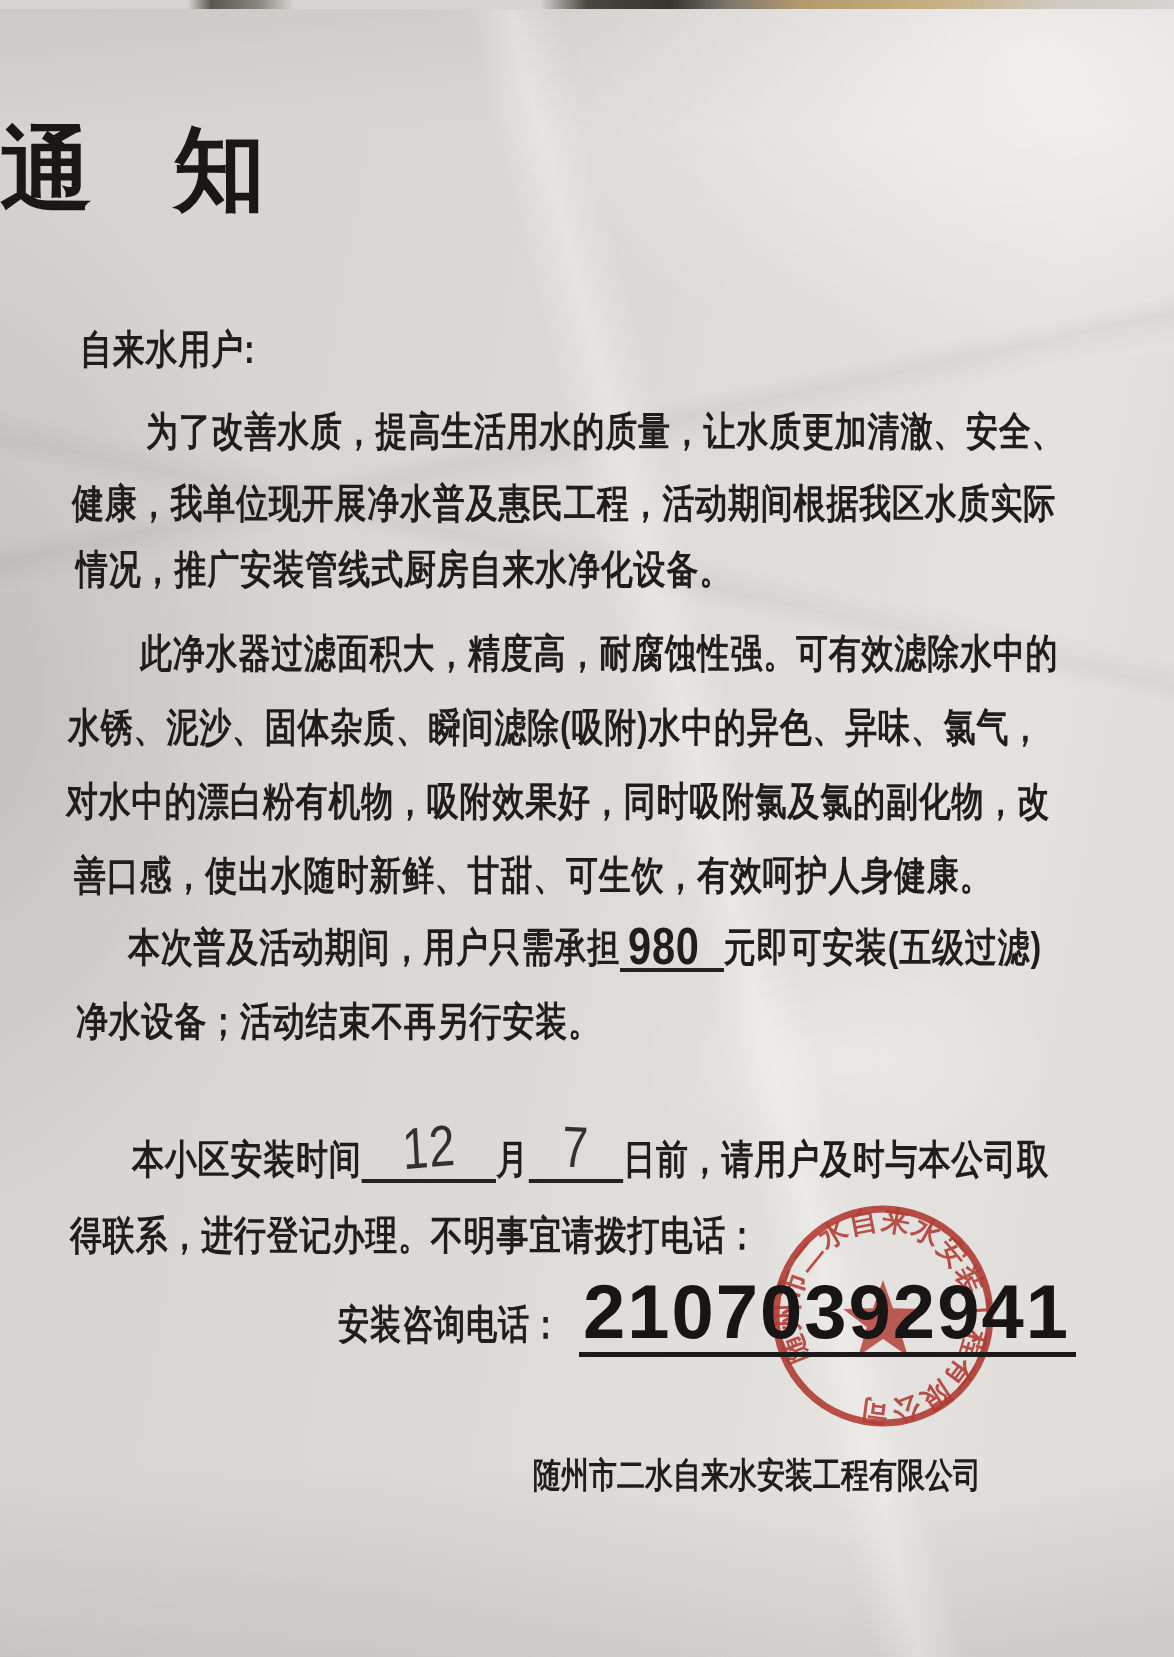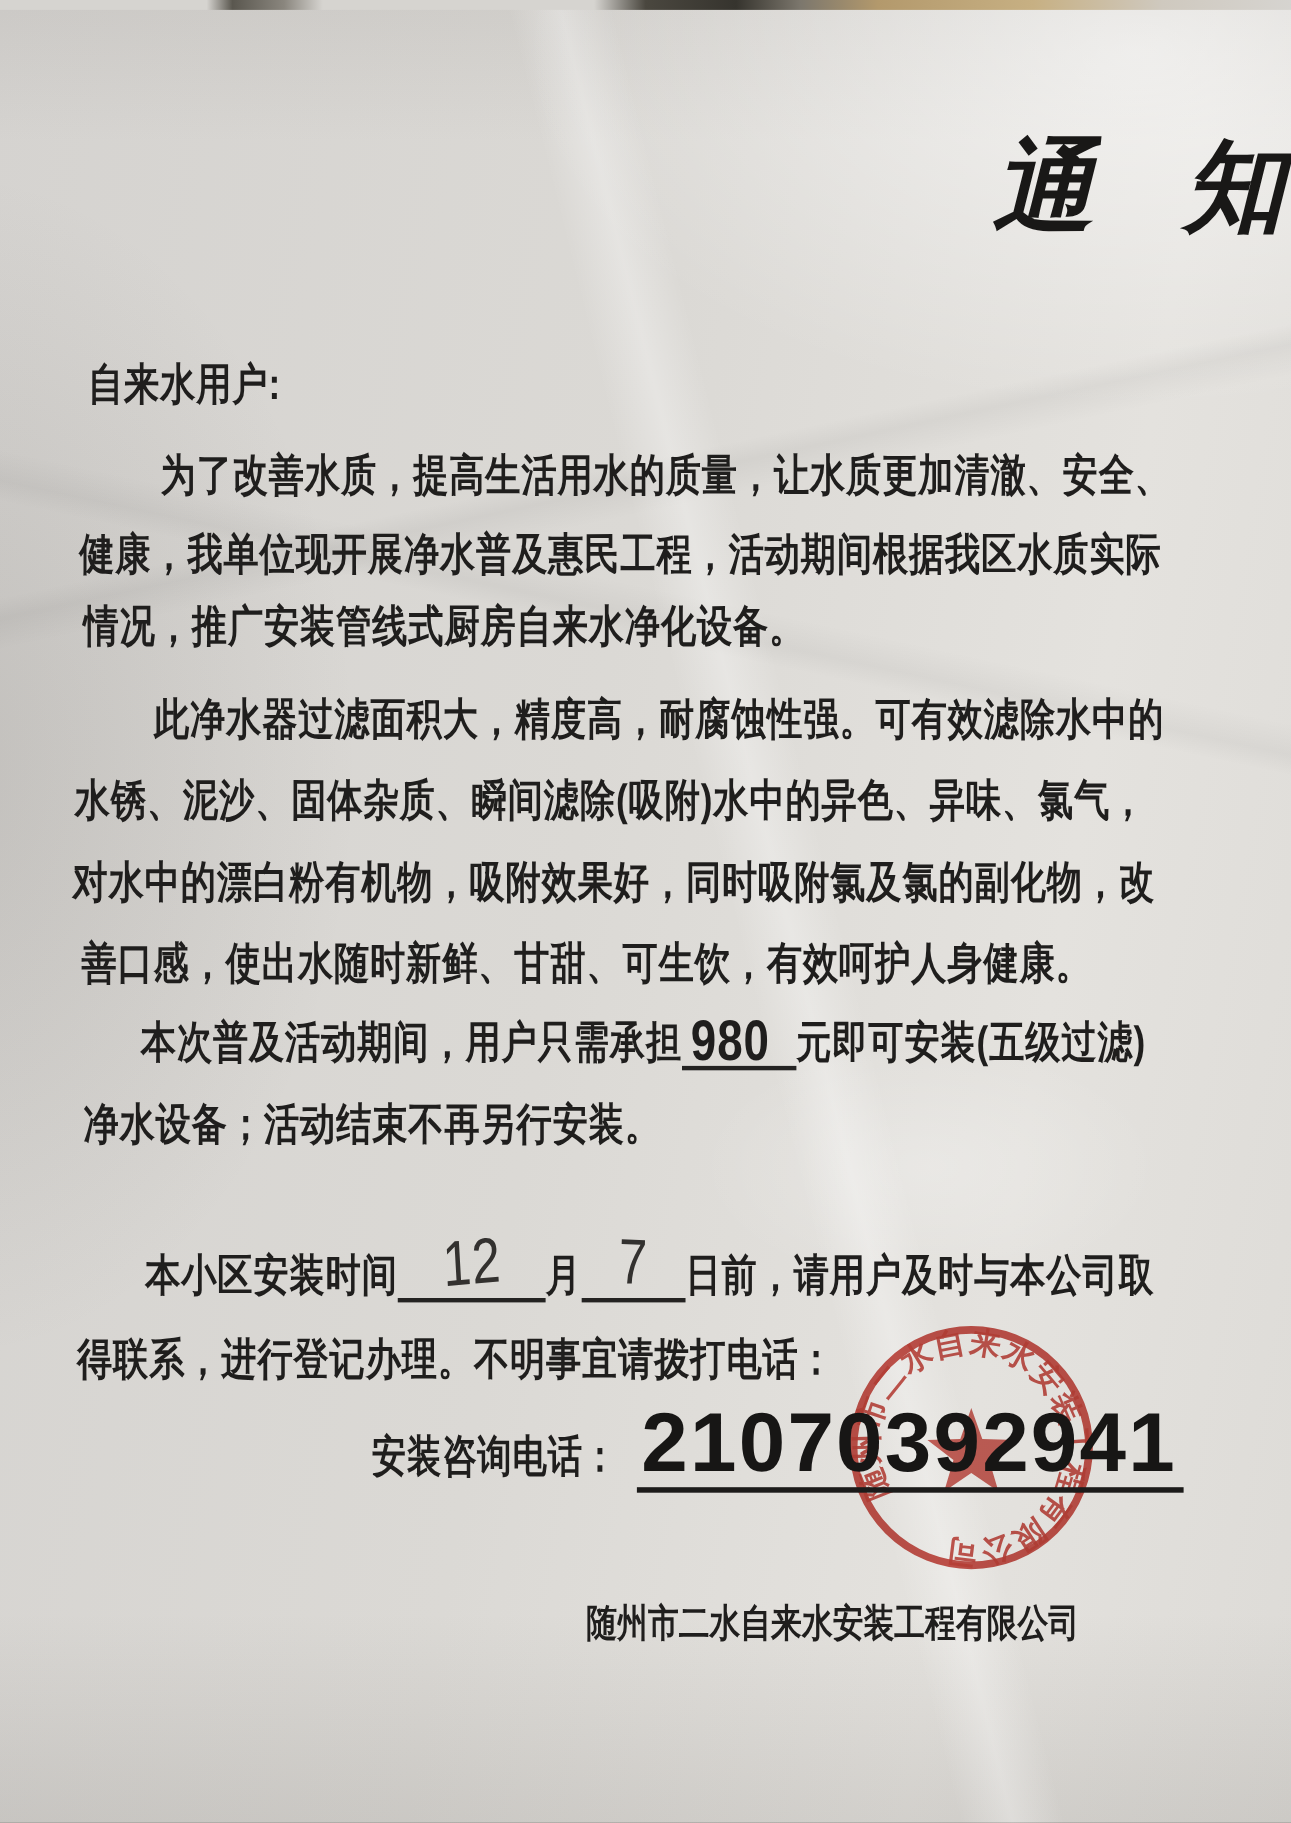--- a/index.html
+++ b/index.html
@@ -20,22 +20,22 @@
       linear-gradient(12deg, transparent 63%, rgba(0,0,0,0.04) 64%, transparent 65.5%),
       radial-gradient(ellipse 300px 160px at 72% 64%, rgba(255,255,255,0.25), transparent 70%);}
   
   .top-edge{position:absolute;top:0;left:0;right:0;height:9px;
     background:linear-gradient(to right,
       #d6d4d0 0%, #d6d4d0 16%, #5a574f 18%, #8a867e 22%, #d6d4d0 25%,
       #d6d4d0 46%, #4a473f 50%, #36342e 57%, #7c776d 62%,
       #b3996c 68%, #c7b083 80%, #cfc9bf 90%, #d6d4d0 100%);}
   .line{position:absolute;white-space:nowrap;font-size:40px;font-weight:600;
     transform:scaleX(0.80);transform-origin:left center;letter-spacing:1px;}
-  .title{position:absolute;top:108px;left:0;width:100%;margin:0;text-align:right;
-    font-size:92px;font-weight:900;word-spacing:44px;letter-spacing:6px;color:#191817;font-style:italic;}
+  .title{position:absolute;top:108px;left:0;width:100%;margin:0;text-align:left;
+    font-size:92px;font-weight:900;word-spacing:44px;letter-spacing:6px;color:#191817;}
   .price{display:inline-block;font-size:52px;line-height:40px;font-weight:700;
     border-bottom:4px solid #242322;padding:0 30px 2px 10px;position:relative;top:3px;}
   .slot{display:inline-block;border-bottom:4px solid #242322;text-align:center;
     height:44px;vertical-align:baseline;}
   .slot-month{width:168px;}
   .slot-day{width:118px;}
   .hand{display:inline-block;font-size:58px;line-height:36px;font-weight:400;
     color:#33312f;position:relative;top:-6px;}
   .hand-month{transform:rotate(-4deg);}
   .hand-day{transform:rotate(2deg);}

